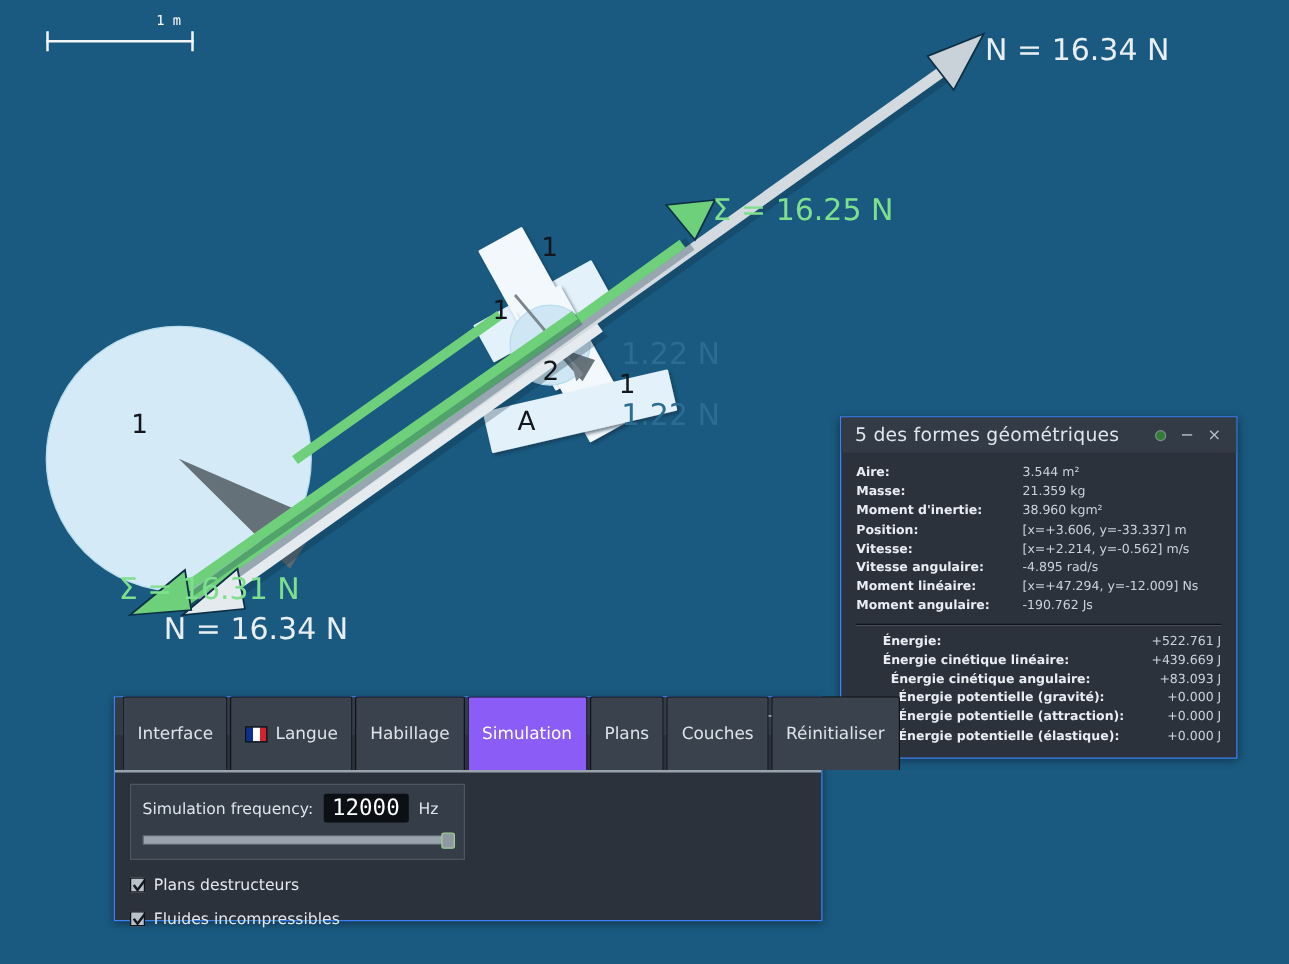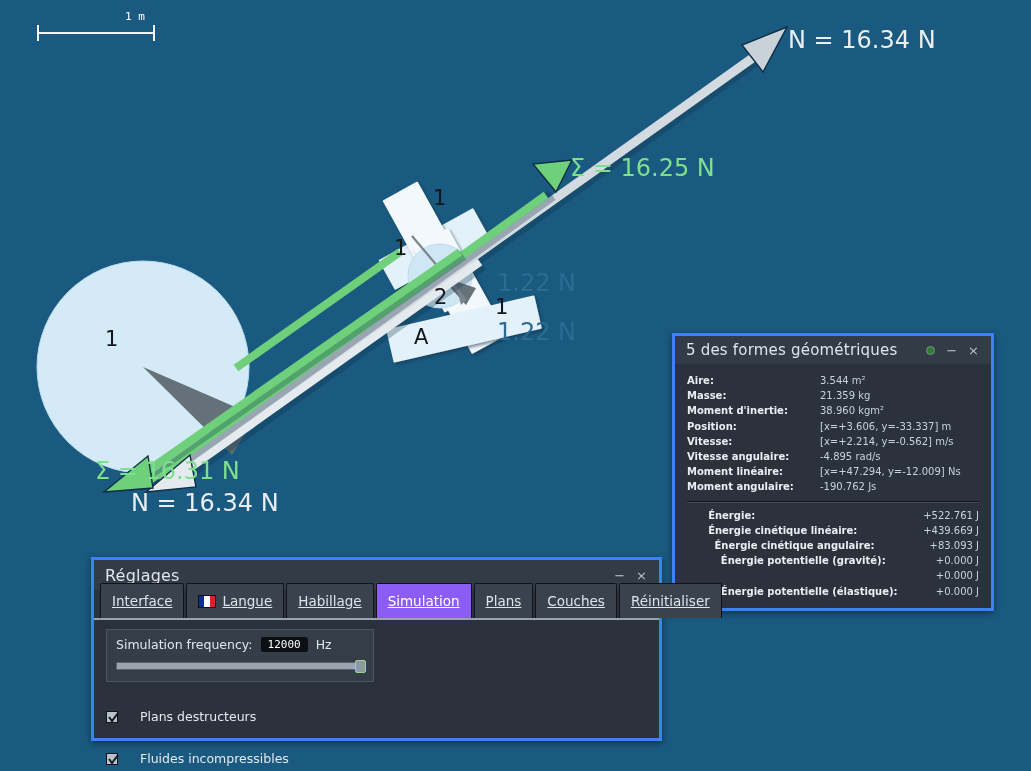--- a/index.html
+++ b/index.html
@@ -25,21 +25,21 @@
             font-family:"DejaVu Sans","Liberation Sans",sans-serif;}
   .veclabel.white{color:#e9eef1;}
   .veclabel.green{color:#7ee08c;}
   .veclabel.faint{color:#2c6b92;margin-top:37px;}
 
   
   .shapenum{position:absolute;color:#13161a;font-size:21px;
             font-family:"DejaVu Sans","Liberation Sans",sans-serif;}
 
   
-  .panel{position:absolute;background:#2b323c;border:3px solid #3b82f6;
+  .panel{position:absolute;background:#2b323c;border:1px solid #3b82f6;
          box-shadow:0 2px 7px rgba(0,0,0,.45);}
   .panel .titlebar{height:28px;display:flex;align-items:center;
                    padding:0 8px 0 11px;background:#333b46;}
   .panel .title{flex:1;color:#dfe5ea;font-size:15px;letter-spacing:.2px;white-space:nowrap;}
   .winbtns{display:flex;align-items:center;gap:11px;padding-right:4px;}
   .winbtn{color:#b8c2cb;font-size:13px;line-height:1;cursor:default;}
   .dotbtn{width:9px;height:9px;border-radius:50%;background:#2f7d32;
           border:1px solid #7f8a94;box-sizing:border-box;}
 
   
@@ -56,40 +56,40 @@
   #infopanel .grp2 .inforow{justify-content:flex-end;}
   #infopanel .grp2 .k{width:215px;}
 
   
   #settings{left:91px;top:557px;width:565px;height:178px;}
   #settings .titlebar{height:30px;background:#2f3views;}
   #settings .titlebar{background:#333b46;}
   #settings .title{font-size:16px;}
   .tabsrow{display:flex;align-items:flex-end;padding:0 6px;height:28px;
            border-bottom:2px solid #99a3ad;}
-  .tab{height:26px;display:flex;align-items:center;gap:6px;padding:4px 11px;
+  .tab{height:26px;display:flex;align-items:center;gap:6px;padding:16px 11px;
        background:#3a424d;color:#dde4ea;font-size:13.5px;white-space:nowrap;
        border:1px solid #10141a;border-bottom:none;margin-right:2px;
-       border-radius:2px 2px 0 0;text-decoration:underline;}
+       border-radius:2px 2px 0 0;}
   .tab.active{background:#8b5cf6;color:#ffffff;}
   .flag{width:16px;height:11px;display:inline-block;
         background:linear-gradient(to right,#0a2f8f 0 33.33%,#ffffff 33.33% 66.66%,#d4232e 66.66% 100%);
         border:1px solid #0c0f14;box-sizing:content-box;}
   #settings .content{padding:9px 12px;}
   .freqbox{border:1px solid #4d5560;background:#353d48;width:268px;padding:7px 9px 9px 9px;
            box-sizing:border-box;}
   .freqline{display:flex;align-items:center;gap:8px;color:#dfe6ec;font-size:12.5px;}
-  .freqval{background:#0c0f13;color:#ffffff;padding:1px 7px;font-size:11px;
+  .freqval{background:#0c0f13;color:#ffffff;padding:1px 7px;font-size:18px;
            font-family:"DejaVu Sans Mono","Liberation Mono",monospace;border-radius:2px;}
   .slider{position:relative;margin-top:8px;height:12px;}
   .slider .track{position:absolute;left:0;top:2px;width:100%;height:8px;
                  background:#9aa4ae;border:1px solid #5a636d;box-sizing:border-box;border-radius:1px;}
   .slider .handle{position:absolute;right:-2px;top:0;width:11px;height:13px;
                   background:#8f99a3;border:1px solid #9fd08f;box-sizing:border-box;border-radius:2px;}
-  .checkrow{display:flex;align-items:center;gap:22px;margin-top:27px;color:#e3e9ee;font-size:12.5px;}
+  .checkrow{display:flex;align-items:center;gap:7px;margin-top:12px;color:#e3e9ee;font-size:12.5px;}
   .cbox{width:12px;height:12px;background:#b9c2cb;border:1px solid #10141a;
         box-sizing:border-box;position:relative;}
   .cbox svg{position:absolute;left:1px;top:0px;}
 </style>
 </head>
 <body>
 
 <div id="stage">
 
   <svg class="layer" viewBox="0 0 1031 771">
@@ -240,20 +240,21 @@
         </div>
         <div class="inforow">
           <span class="k">Énergie cinétique angulaire:</span>
           <span class="v">+83.093 J</span>
         </div>
         <div class="inforow">
           <span class="k">Énergie potentielle (gravité):</span>
           <span class="v">+0.000 J</span>
         </div>
         <div class="inforow">
+          <span class="k">Énergie potentielle (attraction):</span>
           <span class="v">+0.000 J</span>
         </div>
         <div class="inforow">
           <span class="k">Énergie potentielle (élastique):</span>
           <span class="v">+0.000 J</span>
         </div>
       </div>
     </div>
   </div>
 

